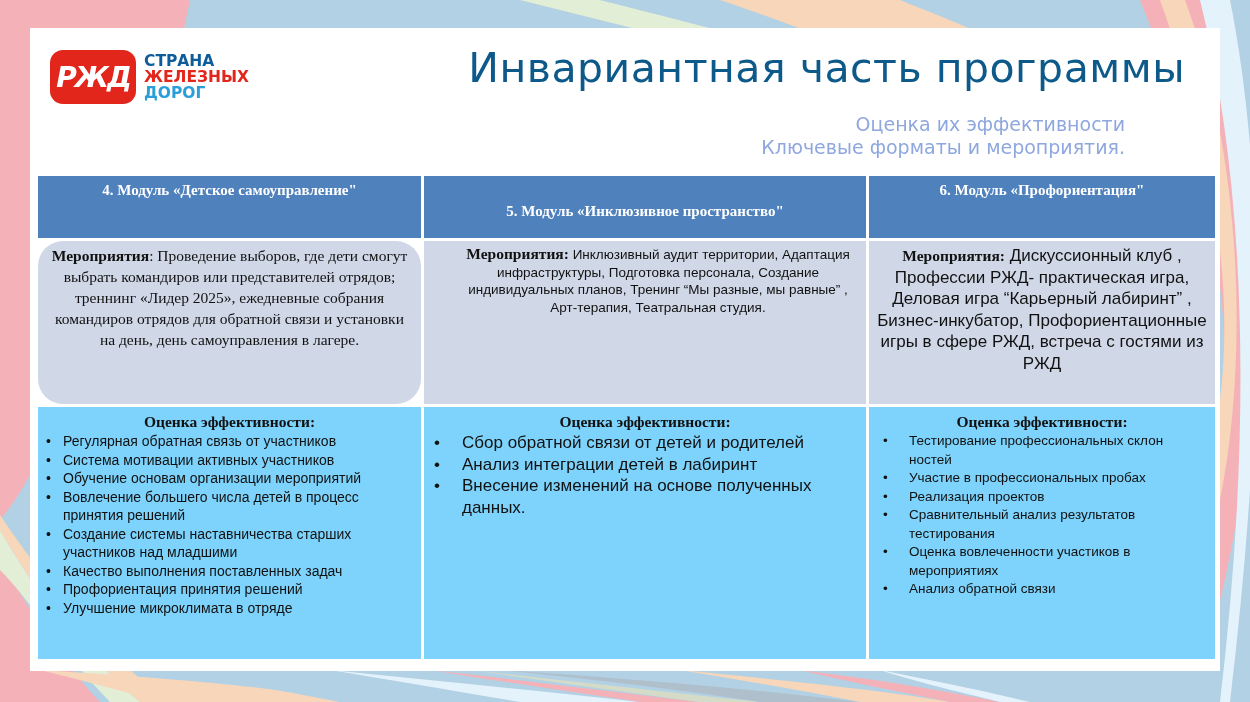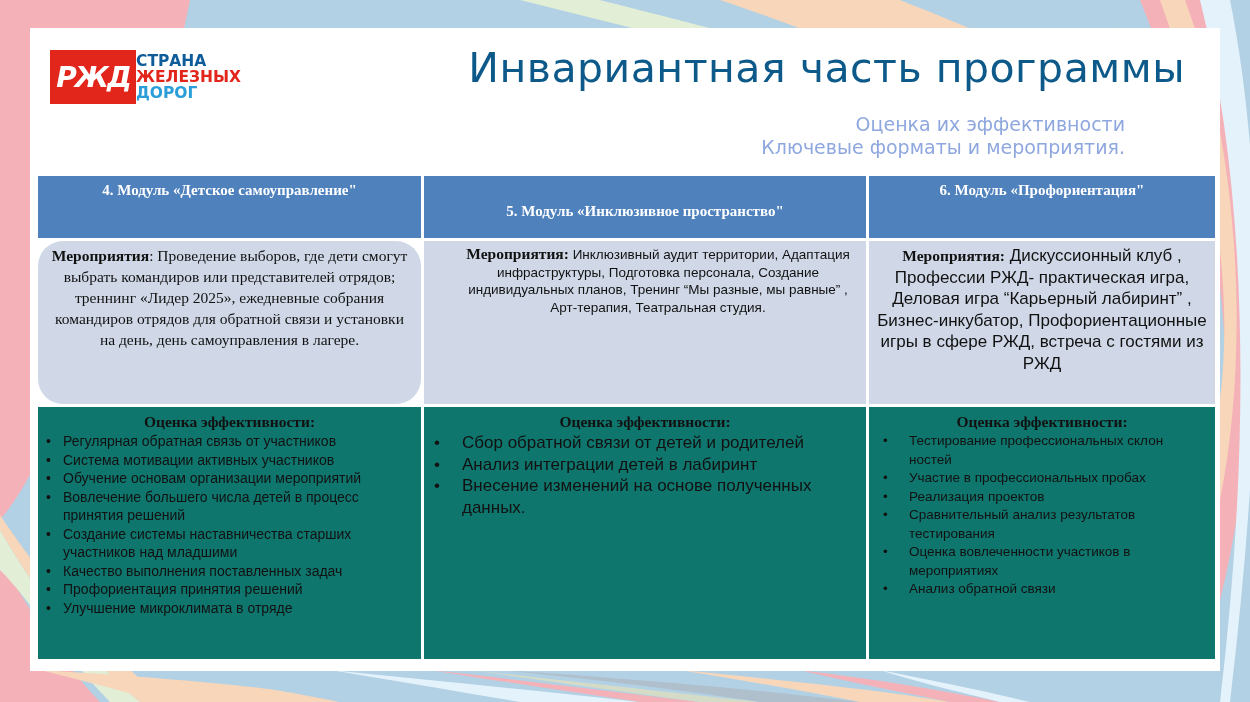--- a/index.html
+++ b/index.html
@@ -9,23 +9,23 @@
     font-family: "Liberation Sans", sans-serif;
   }
   .bg { position:absolute; inset:0; z-index:0; }
   .slide {
     position:absolute; left:30px; top:28px; width:1190px; height:643px;
     background:#ffffff; z-index:1;
   }
   .logo { position:absolute; left:20px; top:22px; display:flex; align-items:center; }
   .logo-mark {
     width:86px; height:54px; background:#e3261b; display:flex; align-items:center; justify-content:center;
-    color:#fff; font-family:"DejaVu Sans", sans-serif; font-weight:bold; font-style:italic; font-size:28px; letter-spacing:-2px;
+    color:#fff; font-family:"DejaVu Sans", sans-serif; font-weight:bold; font-style:italic; font-size:28px; letter-spacing:-2px;border-radius:13px;
   }
-  .logo-text { margin-left:0; font-family:"DejaVu Sans", sans-serif; font-weight:bold; font-size:15.5px; line-height:16px; }
+  .logo-text { margin-left:8px; font-family:"DejaVu Sans", sans-serif; font-weight:bold; font-size:15.5px; line-height:16px; }
   .logo-text .l1 { color:#0e5c9a; }
   .logo-text .l2 { color:#e3261b; }
   .logo-text .l3 { color:#2b9ed9; }
   .title {
     position:absolute; right:35px; top:16px;
     font-family:"DejaVu Sans", sans-serif; font-size:41px; color:#0d5a8a;
     letter-spacing:0.5px; white-space:nowrap;
   }
   .subtitle {
     position:absolute; right:95px; top:85px; text-align:right;
@@ -36,21 +36,21 @@
     border-collapse:separate; border-spacing:3px 3px; table-layout:fixed;
   }
   .grid td { vertical-align:top; padding:0; }
   .hdr td {
     background:#4f81bd; color:#fff; height:54px;
     font-family:"Liberation Serif", serif; font-weight:bold; font-size:15px; text-align:center;
   }
   .hdr td.c1, .hdr td.c3 { padding-top:6px; }
   .hdr td.c2 { vertical-align:middle; padding-top:8px; }
   .r2 td { background:#d0d8e8; height:155px; text-align:center; color:#111; padding:4px 8px; }
-  .r3 td { background:#0f766e; color:#111; padding:6px 8px; }
+  .r3 td { background:#7dd3fc; color:#111; padding:6px 8px; }
   .lbl { font-family:"Liberation Serif", serif; font-weight:bold; }
   .ser { font-family:"Liberation Serif", serif;border-radius:25px; }
   .r2 .c1 { font-size:15.5px; line-height:21px; }
   .r2 .c2 { font-size:13.5px; line-height:17.5px;padding-left:34px; }
   .r2 .c2 .lbl { font-size:15.5px; }
   .r2 .c3 { font-size:17px; line-height:21.5px; }
   .r2 .c3 .lbl { font-size:15.5px; }
   .eval-title { text-align:center; font-family:"Liberation Serif", serif; font-weight:bold; font-size:15.5px; margin-bottom:1px; }
   ul { margin:0; padding:0; list-style:none; }
   li { position:relative; }

